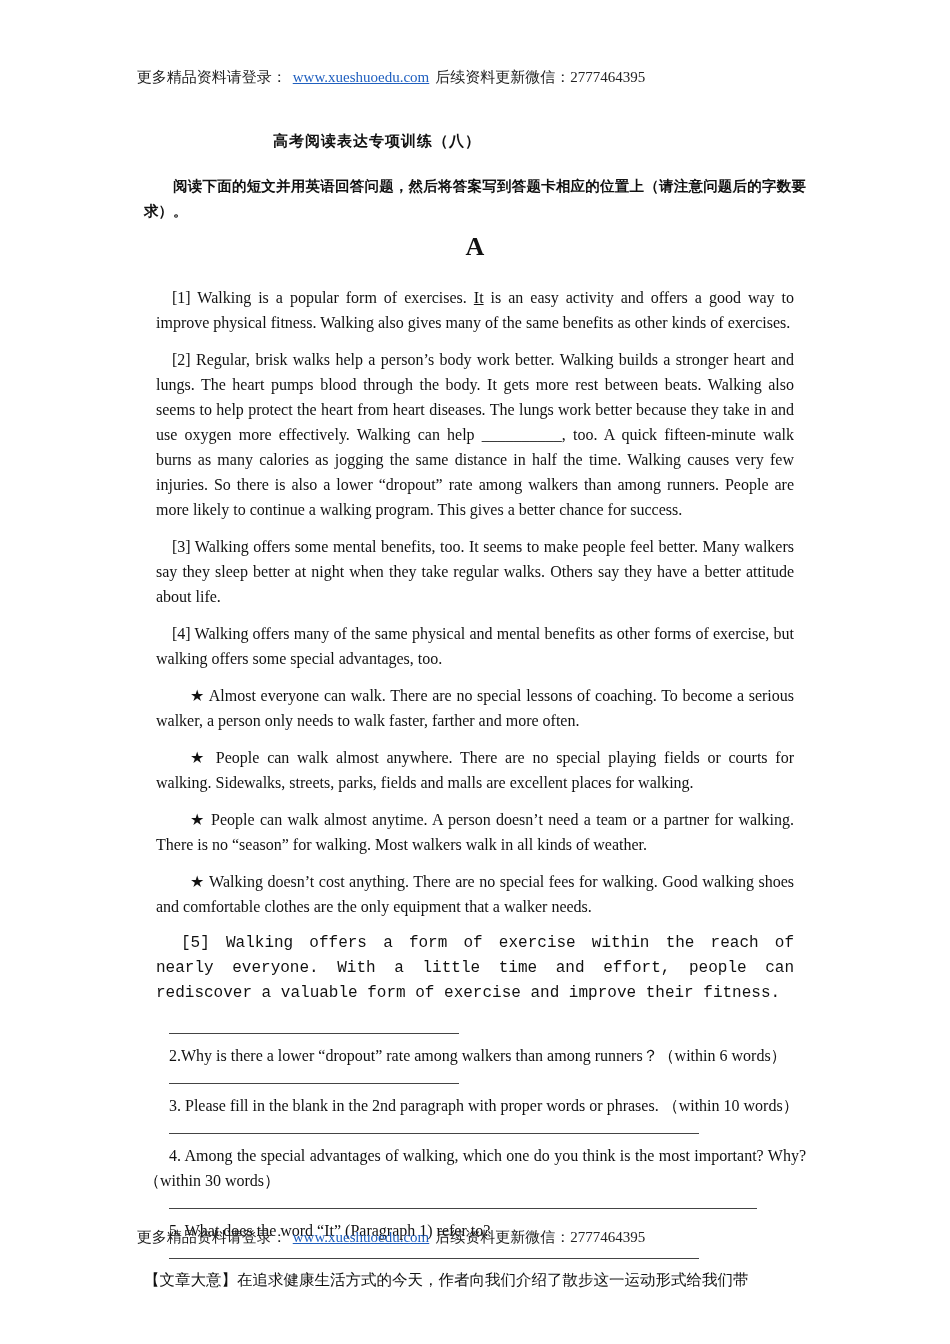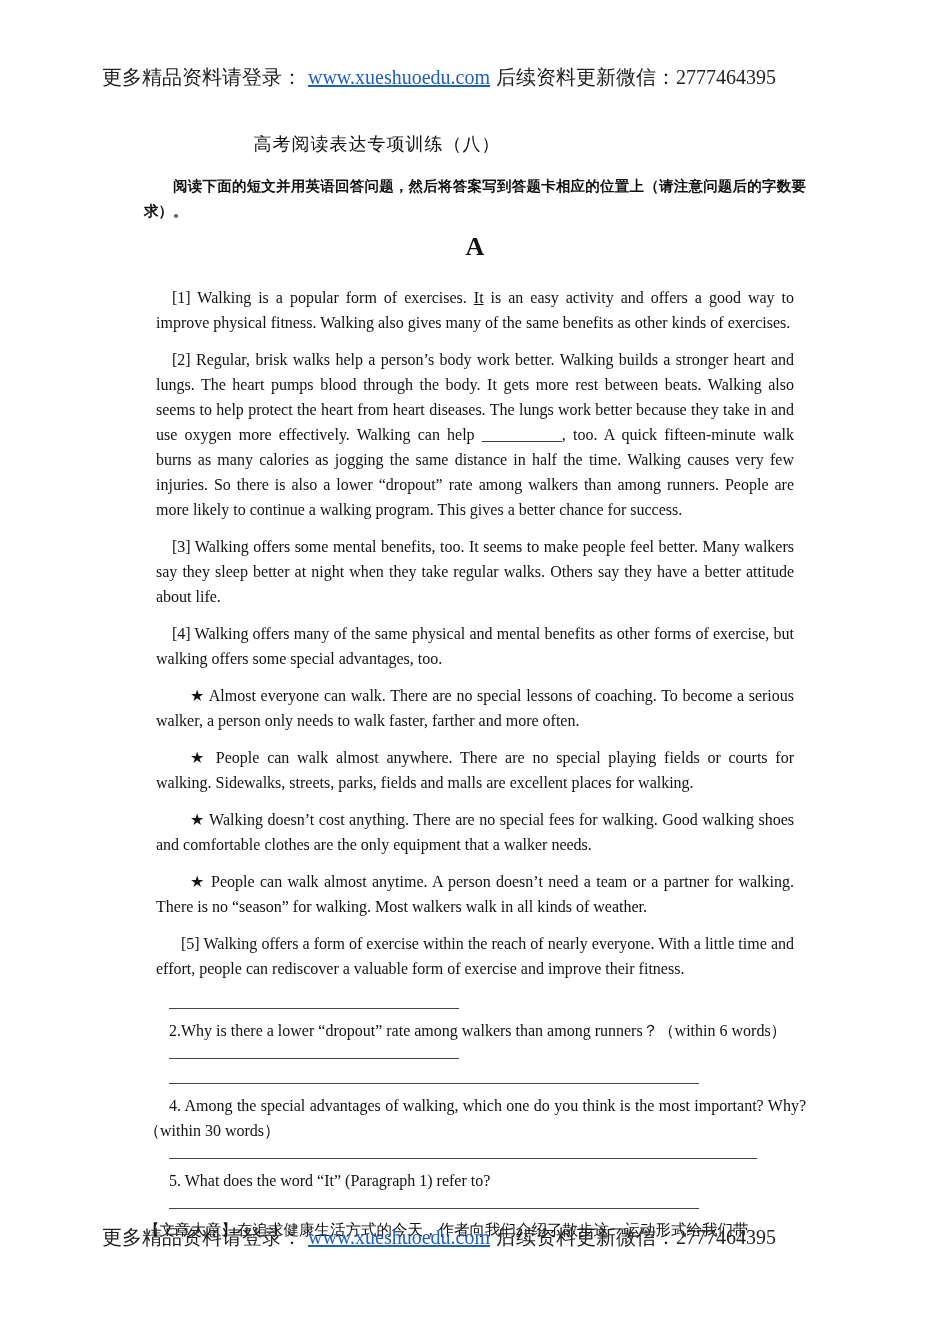--- a/index.html
+++ b/index.html
@@ -1,24 +1,24 @@
 <!DOCTYPE html>
 <html><head>
 <meta charset="utf-8">
 <style>
   html, body { margin:0; padding:0; background:#ffffff; }
   body { width:950px; height:1344px; position:relative; overflow:hidden;
          font-family:"Liberation Serif","DejaVu Serif",serif; color:#111; }
   .header, .footer { position:absolute; left:0; width:782px; text-align:center;
-         font-size:20px; line-height:20px; color:#222;padding-left:48px; }
+         font-size:15px; line-height:20px; color:#222; }
   .header { top:67px; }
   .footer { top:1227px; }
   .link { color:#1f5fbf; text-decoration:underline; margin:0 6px; }
   .title { position:absolute; top:132px; left:0; width:754px; text-align:center;
-           font-family:"DejaVu Sans",sans-serif; font-size:18px; font-weight:normal; letter-spacing:1px; }
+           font-family:"DejaVu Sans",sans-serif; font-size:15px; font-weight:bold; letter-spacing:1px; }
   .content { position:absolute; left:144px; width:662px; font-size:16px; line-height:25px; }
   .instr { position:absolute; top:174px; left:144px; width:662px; font-family:Liberation Sans, sans-serif;
            font-weight:bold; font-size:14.5px; line-height:25px; text-indent:2em; text-align:justify; }
   .sec { position:absolute; top:232px; left:0; width:950px; text-align:center; font-size:26px; font-weight:bold; }
   .p { text-align:justify; margin:12px; text-indent:16px; }
   .star { text-indent:34px; }
   .q { text-indent:25px; text-align:justify; margin:0; }
   .blank { height:25px; position:relative; }
   .blank .line { position:absolute; left:25px; top:15px; border-top:1px solid #444; }
   .u { text-decoration:underline; }
@@ -35,31 +35,32 @@
 <div class="instr">阅读下面的短文并用英语回答问题，然后将答案写到答题卡相应的位置上（请注意问题后的字数要求）。</div>
 <div class="sec">A</div>
 
 <div class="content" style="top:273px;">
   <p class="p"><span>[1] Walking is a popular form of exercises. </span><span class="u">It</span><span> is an easy activity and offers a good way to improve physical fitness. Walking also gives many of the same benefits as other kinds of exercises.</span></p>
   <p class="p">[2] Regular, brisk walks help a person’s body work better. Walking builds a stronger heart and lungs. The heart pumps blood through the body. It gets more rest between beats. Walking also seems to help protect the heart from heart diseases. The lungs work better because they take in and use oxygen more effectively. Walking can help __________, too. A quick fifteen-minute walk burns as many calories as jogging the same distance in half the time. Walking causes very few injuries. So there is also a lower “dropout” rate among walkers than among runners. People are more likely to continue a walking program. This gives a better chance for success.</p>
   <p class="p">[3] Walking offers some mental benefits, too. It seems to make people feel better. Many walkers say they sleep better at night when they take regular walks. Others say they have a better attitude about life.</p>
   <p class="p">[4] Walking offers many of the same physical and mental benefits as other forms of exercise, but walking offers some special advantages, too.</p>
   <p class="p star">★ Almost everyone can walk. There are no special lessons of coaching. To become a serious walker, a person only needs to walk faster, farther and more often.</p>
   <p class="p star">★ People can walk almost anywhere. There are no special playing fields or courts for walking. Sidewalks, streets, parks, fields and malls are excellent places for walking.</p>
+  <p class="p star">★ People can walk almost anytime. A person doesn’t need a team or a partner for walking. There is no “season” for walking. Most walkers walk in all kinds of weather.</p>
   <p class="p star">★ Walking doesn’t cost anything. There are no special fees for walking. Good walking shoes and comfortable clothes are the only equipment that a walker needs.</p>
-  <p class="p star">★ People can walk almost anytime. A person doesn’t need a team or a partner for walking. There is no “season” for walking. Most walkers walk in all kinds of weather.</p>
-  <p class="p" style="text-indent:25px;">[5] Walking offers a form of exercise within the reach of nearly everyone. With a little time and effort, people can rediscover a valuable form of exercise and improve their fitness.</p>
+  <p class="p" style="text-indent:25px;font-family:Liberation Mono, monospace;">[5] Walking offers a form of exercise within the reach of nearly everyone. With a little time and effort, people can rediscover a valuable form of exercise and improve their fitness.</p>
 
   <div class="blank">
       <div class="line" style="width:290px;"></div>
     </div>
   <p class="q">2.Why is there a lower “dropout” rate among walkers than among runners？（within 6 words）</p>
   <div class="blank">
       <div class="line" style="width:290px;"></div>
     </div>
+  <p class="q">3. Please fill in the blank in the 2nd paragraph with proper words or phrases. （within 10 words）</p>
   <div class="blank">
       <div class="line" style="width:530px;"></div>
     </div>
   <p class="q">4. Among the special advantages of walking, which one do you think is the most important? Why?（within 30 words）</p>
   <div class="blank">
       <div class="line" style="width:588px;"></div>
     </div>
   <p class="q">5. What does the word “It” (Paragraph 1) refer to?</p>
   <div class="blank">
       <div class="line" style="width:530px;"></div>

